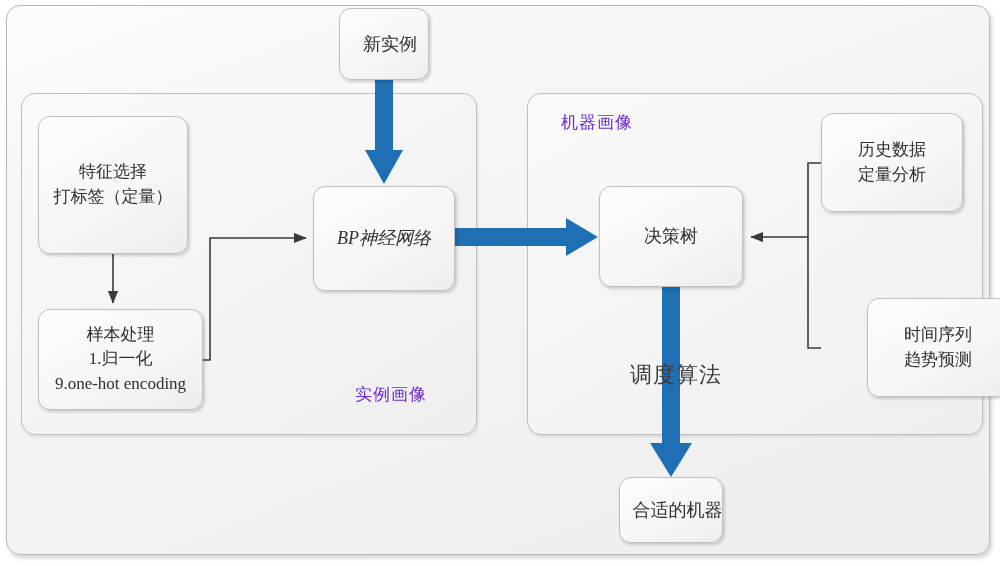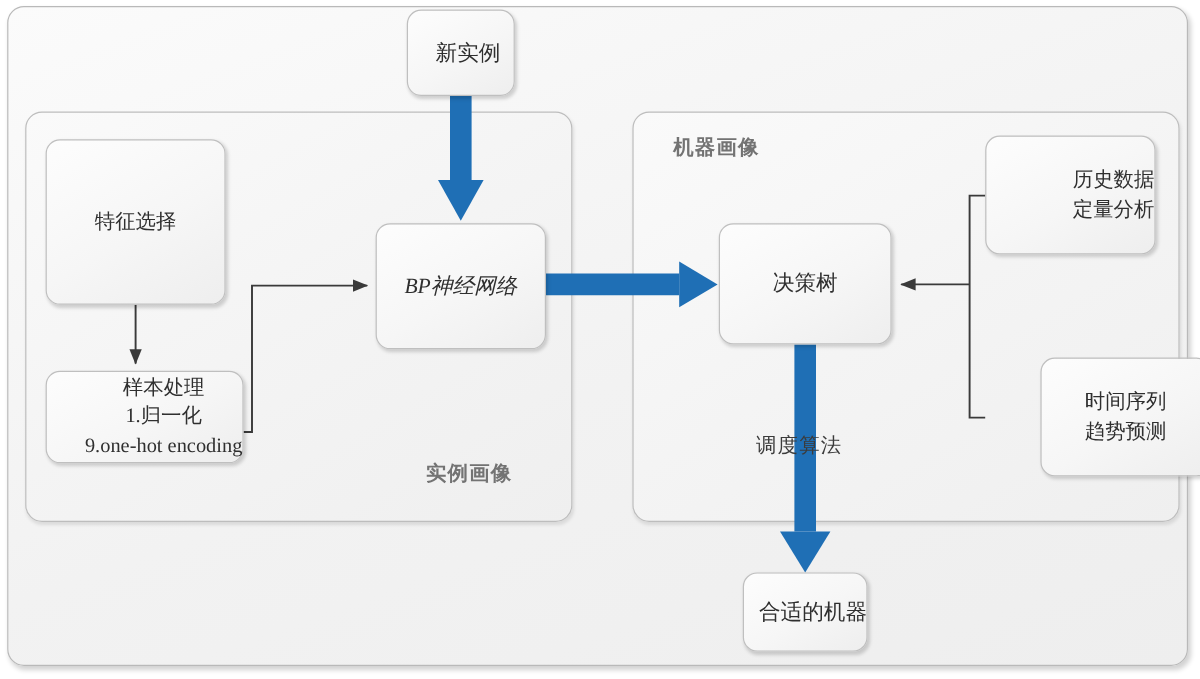--- a/index.html
+++ b/index.html
@@ -40,24 +40,23 @@
     background: linear-gradient(150deg, #fafafa 0%, #f4f4f4 50%, #efefef 100%);
     box-sizing: border-box;
     box-shadow: 1px 2px 3px rgba(0,0,0,0.10);
   }
   #group-instance { left: 21px;  top: 93px; width: 456px; height: 342px; }
   #group-machine  { left: 527px; top: 93px; width: 456px; height: 342px; }
 
   .group-label {
     position: absolute;
     font-size: 17px;
-    color: #737373;
+    color: #6d28d9;
     white-space: nowrap;
     letter-spacing: 1px;
-    font-weight: bold;
   }
   #label-instance { left: 355px; top: 383px; }
   #label-machine  { left: 561px; top: 111px; }
 
   
   .node {
     position: absolute;
     border: 1px solid #bfbfbf;
     border-radius: 12px;
     background: linear-gradient(150deg, #fdfdfd 0%, #f6f6f6 55%, #eeeeee 100%);
@@ -70,40 +69,40 @@
     color: #2f2f2f;
     font-size: 17px;
     line-height: 1.45;
     z-index: 5;
   }
   .node .lines { display: block; }
   .node .lines span { display: block; white-space: nowrap; }
 
   #node-new-instance   { left: 339px; top: 8px;   width: 90px;  height: 72px;  font-size: 18px; padding-left: 12px; }
   #node-feature        { left: 38px;  top: 116px; width: 150px; height: 138px; }
-  #node-sample         { left: 38px;  top: 309px; width: 165px; height: 77px; justify-content: flex-end; }
+  #node-sample         { left: 38px;  top: 309px; width: 165px; height: 101px; }
   #node-bpnn           { left: 313px; top: 186px; width: 142px; height: 105px; font-size: 18px; font-style: italic;}
   #node-dtree          { left: 599px; top: 186px; width: 144px; height: 101px; font-size: 18px;}
-  #node-history        { left: 821px; top: 113px; width: 142px; height: 99px; justify-content: flex-end;  }
+  #node-history        { left: 821px; top: 113px; width: 142px; height: 99px;  }
   #node-timeseries     { left: 867px; top: 298px; width: 142px; height: 99px;  }
   #node-machine-result { left: 619px; top: 477px; width: 104px; height: 66px;  font-size: 18px; padding-left: 13px;}
 
   
   #connectors {
     position: absolute;
     left: 0; top: 0;
     width: 1000px; height: 566px;
     pointer-events: none;
     z-index: 3;
   }
   #arrow-label-schedule {
     position: absolute;
     left: 630px;
     top: 360px;
-    font-size: 17px;
+    font-size: 22px;
     color: #3b3b3b;
     letter-spacing: 1px;
     white-space: nowrap;
     z-index: 6;
   }
 </style>
 </head>
 <body>
 
 <div id="canvas">
@@ -156,20 +155,21 @@
 
   <div class="node" id="node-new-instance">
     <span class="lines">
         <span>新实例</span>
       </span>
   </div>
 
   <div class="node" id="node-feature">
     <span class="lines">
         <span>特征选择</span>
+        <span>打标签（定量）</span>
       </span>
   </div>
 
   <div class="node" id="node-sample">
     <span class="lines">
         <span>样本处理</span>
         <span>1.归一化</span>
         <span>9.one-hot encoding</span>
       </span>
   </div>

